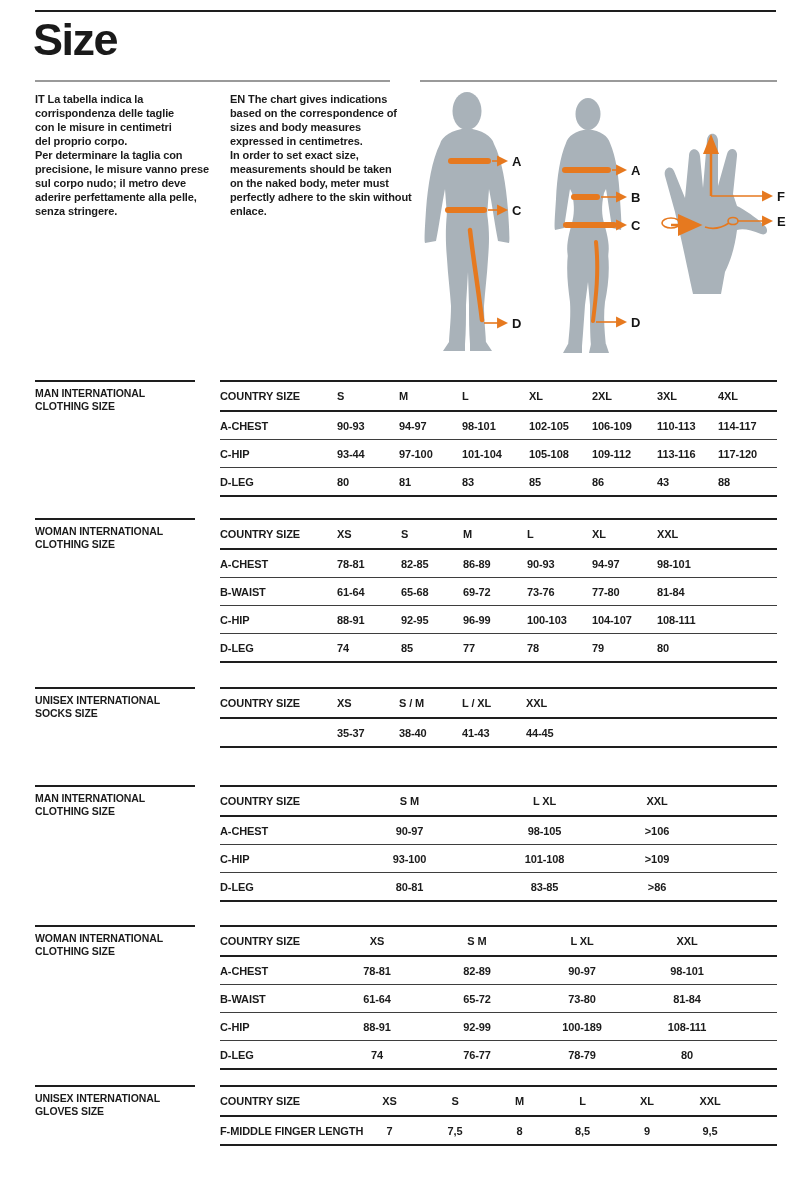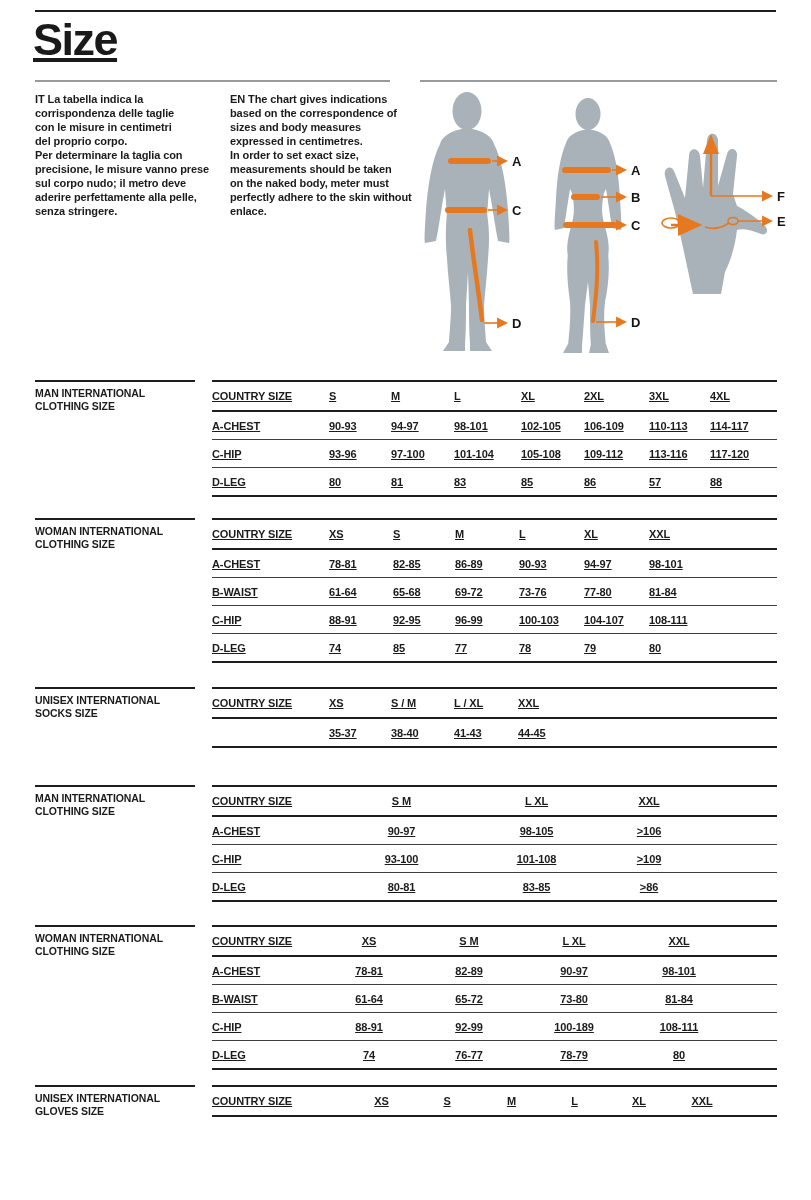--- a/index.html
+++ b/index.html
@@ -3,21 +3,21 @@
 <meta charset="utf-8">
 <style>
   html,body { margin:0; padding:0; background:#ffffff; }
   .page {
     position:relative; width:811px; height:1200px; background:#ffffff;
     font-family:"Liberation Sans", sans-serif; color:#1b1b1b; overflow:hidden;
   }
   .top-rule { position:absolute; left:35px; top:10px; width:741px; border-top:2px solid #1e1e1e; }
   .page-title {
     position:absolute; left:33px; top:14px; margin:0;
-    font-size:45px; font-weight:bold; letter-spacing:-1.5px; color:#1a1a1a;text-decoration:underline;
+    font-size:45px; font-weight:bold; letter-spacing:-1.5px; color:#1a1a1a;
   }
   .divider { position:absolute; top:80px; border-top:2px solid #9a9a9a; }
   .divider.left  { left:35px;  width:355px; }
   .divider.right { left:420px; width:357px; }
 
   .intro {
     position:absolute; top:92px; font-size:11px; font-weight:bold;
     line-height:14px; white-space:pre-line; letter-spacing:-0.1px;
   }
   .intro.it { left:35px;  width:185px; }
@@ -30,21 +30,21 @@
   .fig.hand  { left:230px; top:38px; }
   .fig-label { font-size:13px; font-weight:bold; fill:#151515; font-family:"Liberation Sans",sans-serif; }
 
   #tables-root { position:absolute; left:35px; top:380px; width:742px; }
   .section { display:flex; align-items:flex-start; }
   .sec-label {
     width:160px; flex:0 0 160px; border-top:2px solid #1e1e1e; padding-top:5px;
     font-size:10.5px; font-weight:bold; line-height:13px; letter-spacing:-0.1px;
     text-transform:uppercase;
   }
-  .sec-table-wrap { margin-left:17px; flex:1;text-decoration:underline; }
+  .sec-table-wrap { margin-left:25px; flex:1; }
   table.size-table {
     width:100%; border-collapse:collapse; table-layout:fixed;
     border-top:2px solid #1e1e1e; border-bottom:2px solid #1e1e1e;
     font-size:11px; font-weight:bold; letter-spacing:-0.1px;
   }
   table.size-table td { padding:0; white-space:nowrap; vertical-align:middle; overflow:visible; }
   table.size-table thead td { height:28px; border-bottom:2px solid #1e1e1e; }
   table.size-table tbody td { height:27px; border-bottom:1px solid #3e3e3e; }
   table.size-table tbody tr:last-child td { border-bottom:none; }
   table.size-table.align-center td { text-align:center; }
@@ -177,36 +177,36 @@
                 <td>90-93</td>
                 <td>94-97</td>
                 <td>98-101</td>
                 <td>102-105</td>
                 <td>106-109</td>
                 <td>110-113</td>
                 <td>114-117</td>
               </tr>
               <tr>
                 <td class="first-col">C-HIP</td>
-                <td>93-96</td>
+                <td>93-44</td>
                 <td>97-100</td>
                 <td>101-104</td>
                 <td>105-108</td>
                 <td>109-112</td>
                 <td>113-116</td>
                 <td>117-120</td>
               </tr>
               <tr>
                 <td class="first-col">D-LEG</td>
                 <td>80</td>
                 <td>81</td>
                 <td>83</td>
                 <td>85</td>
                 <td>86</td>
-                <td>57</td>
+                <td>43</td>
                 <td>88</td>
               </tr>
             </tbody>
           </table>
         </div>
       </div>
       <div class="section" style="margin-bottom: 24px;">
         <div class="sec-label">
           <div>WOMAN INTERNATIONAL</div>
           <div>CLOTHING SIZE</div>
@@ -443,18 +443,28 @@
                 <td>XS</td>
                 <td>S</td>
                 <td>M</td>
                 <td>L</td>
                 <td>XL</td>
                 <td>XXL</td>
                 <td></td>
               </tr>
             </thead>
             <tbody>
+              <tr>
+                <td class="first-col">F-MIDDLE FINGER LENGTH</td>
+                <td>7</td>
+                <td>7,5</td>
+                <td>8</td>
+                <td>8,5</td>
+                <td>9</td>
+                <td>9,5</td>
+                <td></td>
+              </tr>
             </tbody>
           </table>
         </div>
       </div>
     </div>
 </div>
 
 </body></html>

